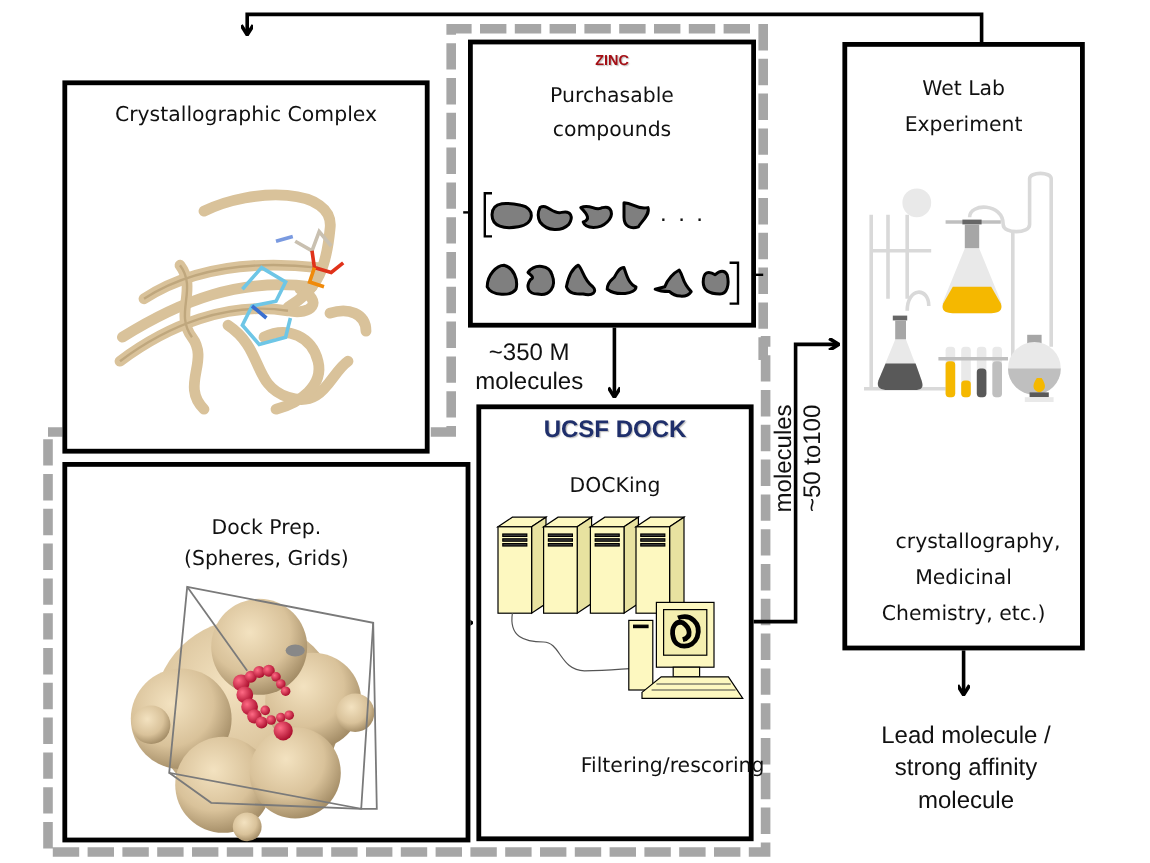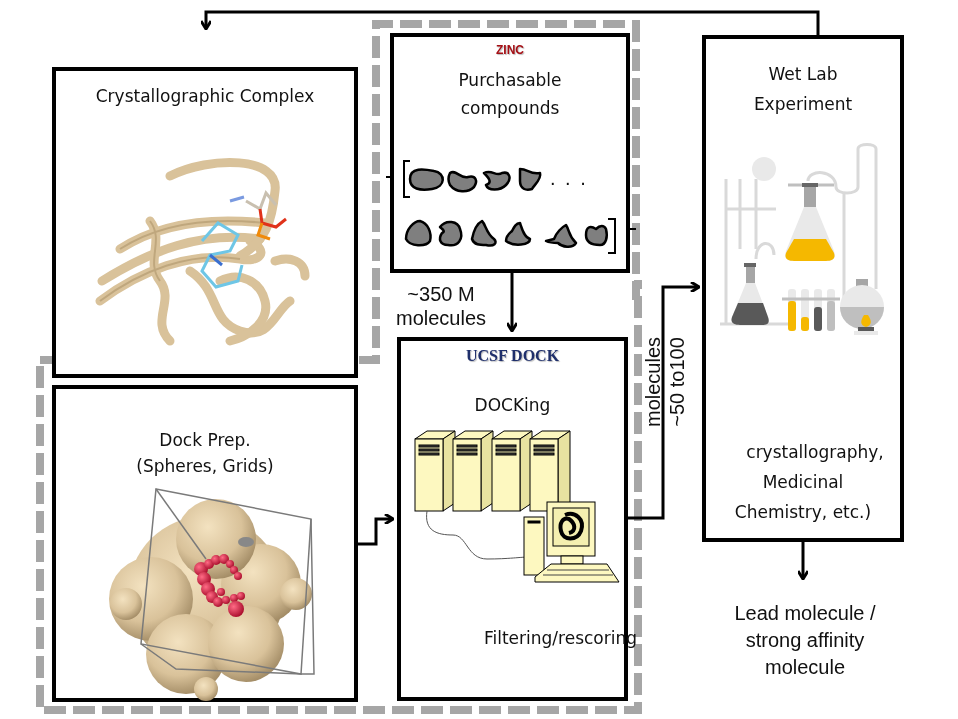--- a/index.html
+++ b/index.html
@@ -91,21 +91,21 @@
     </g>
   </svg>
   <div class="abs" style="left:156px; top:130px; font-size:20px; letter-spacing:2px; font-family:'Liberation Sans', sans-serif;">. . .</div>
 </div>
 
 <div class="arial abs" style="left:384px; top:282px; width:114px;">
   <div>~350 M</div>
   <div>molecules</div>
 </div>
 
-<div class="box" style="left:52px; top:385px; width:306px; height:317px;">
+<div class="box" style="left:52px; top:385px; width:340px; height:317px;">
   <div class="calibri abs" style="left:0; top:38px; width:100%;">Dock Prep.</div>
   <div class="calibri abs" style="left:0; top:64px; width:100%;">(Spheres, Grids)</div>
   <svg class="abs" style="left:40px; top:95px;" width="230" height="220" viewBox="0 0 230 220">
     <defs>
       <radialGradient id="tan" cx="0.4" cy="0.35" r="0.7">
         <stop offset="0" stop-color="#f3e2c0"></stop>
         <stop offset="0.6" stop-color="#d9c29a"></stop>
         <stop offset="1" stop-color="#9d8660"></stop>
       </radialGradient>
       <radialGradient id="red" cx="0.35" cy="0.35" r="0.7">
@@ -146,21 +146,21 @@
     <g fill="none" stroke="#7a7a7a" stroke-width="1.5">
       <path d="M60,5 L215,35 L205,190 L45,160 Z"></path>
       <path d="M60,5 L110,75"></path>
       <path d="M45,160 L80,185 L205,190"></path>
       <path d="M215,35 L218,190 L205,190"></path>
     </g>
   </svg>
 </div>
 
 <div class="box" style="left:397px; top:337px; width:231px; height:364px;">
-  <div class="abs" style="left:0; top:6px; width:100%; text-align:center; font-family:Liberation Serif, serif; font-weight:bold; font-size:16px; color:#1f2f6b; text-shadow:1px 1px 1px #bbb;">UCSF DOCK</div>
+  <div class="abs" style="left:0; top:6px; width:100%; text-align:center; font-family:Liberation Sans, sans-serif; font-weight:bold; font-size:20px; color:#1f2f6b; text-shadow:1px 1px 1px #bbb;">UCSF DOCK</div>
   <div class="calibri abs" style="left:0; top:51px; width:100%;">DOCKing</div>
   <svg class="abs" style="left:8px; top:86px;" width="215" height="160" viewBox="0 0 215 160">
     <g stroke="#000" stroke-width="1" fill="#fdf8c0">
       <g>
         <path d="M6,12 L18,4 L46,4 L34,12 Z"></path>
           <path d="M34,12 L46,4 L46,76 L34,84 Z" fill="#e8e2a0"></path>
         <rect x="6" y="12" width="28" height="72"></rect>
         <rect x="10" y="18" width="20" height="2" fill="#444"></rect>
           <rect x="10" y="22" width="20" height="2" fill="#444"></rect>
           <rect x="10" y="26" width="20" height="2" fill="#444"></rect>

